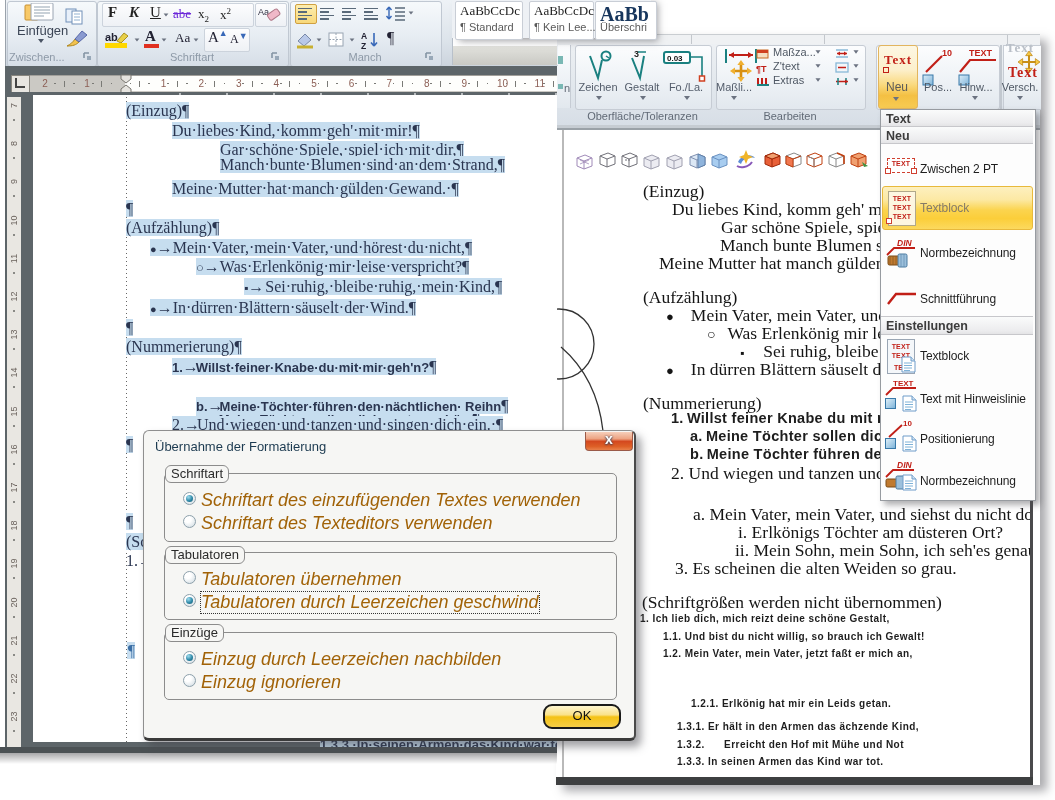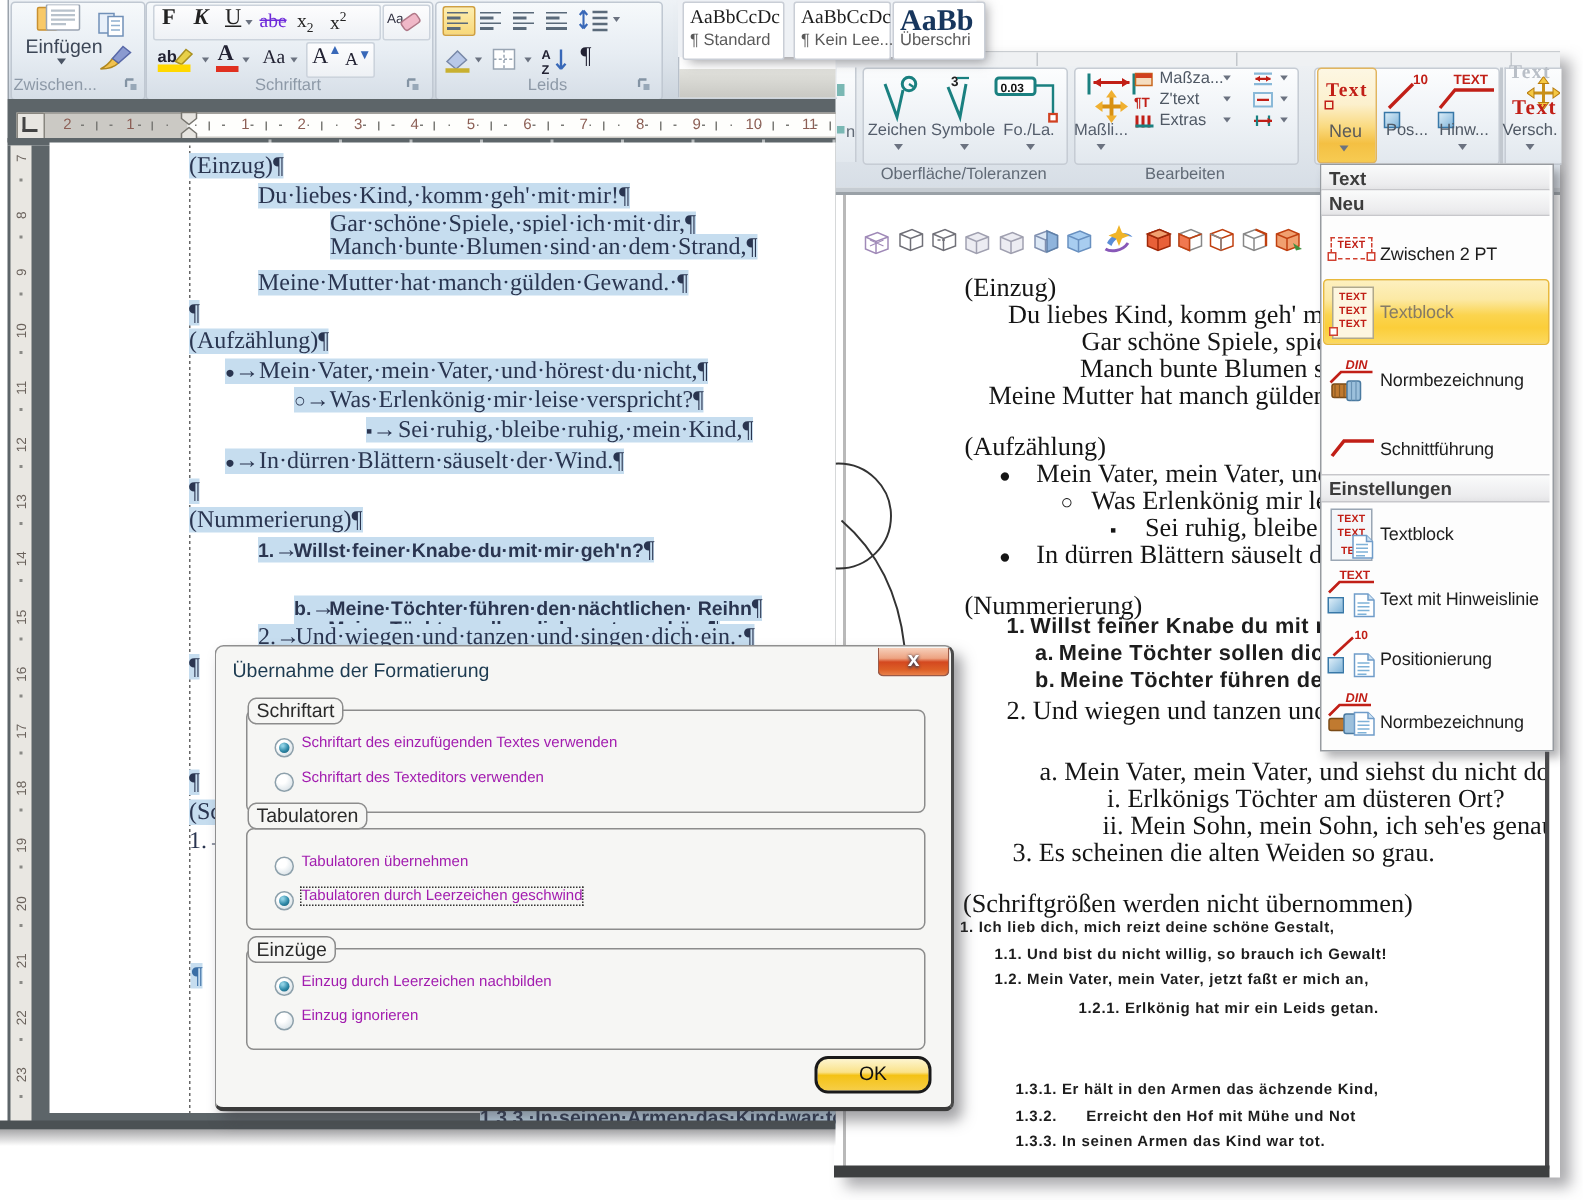--- a/index.html
+++ b/index.html
@@ -17,21 +17,21 @@
 .mh{position:absolute;font-size:12.5px;font-weight:bold;color:#3c3c3c;}
 .rgl{position:absolute;font-size:11px;color:#8d99a7;text-align:center;}
 .cgl{position:absolute;font-size:11px;color:#616a76;text-align:center;}
 .cbl{position:absolute;font-size:11px;color:#545d6b;text-align:center;}
 .arr{position:absolute;width:0;height:0;border-left:3.5px solid transparent;border-right:3.5px solid transparent;border-top:4px solid #6b7280;}
 .dlg-t{font-size:13px;color:#1c3a50;}
 .rad{position:absolute;width:11px;height:11px;border-radius:50%;border:1px solid #8da0ab;
  background:radial-gradient(circle at 35% 30%,#fff 30%,#e2e9ed 70%,#cdd8de);}
 .rad.on::after{content:"";position:absolute;left:2px;top:2px;width:7px;height:7px;border-radius:50%;
  background:radial-gradient(circle at 35% 30%,#8ed0e4 10%,#2f89a8 55%,#17586f);}
-.rlab{position:absolute;font-size:10px;color:#a21caf;white-space:pre;}
+.rlab{position:absolute;font-size:18px;color:#a16207;white-space:pre;font-style:italic;}
 .gtag{position:absolute;font-size:13px;color:#2a2a2a;border:1px solid #8c8c8c;border-radius:6px;
  background:#f6f6f4;padding:0px 5px 1px 5px;white-space:pre;}
 .gbox{position:absolute;border:1px solid #8c8c8c;border-radius:5px;}
 </style></head><body>
 
 <div class="a" style="left:556px;top:34px;width:484px;height:751px;z-index:5;background:#fff;box-shadow:7px 6px 9px rgba(90,90,95,0.5);">
 <div class="a" style="left:0;top:0;width:484px;height:1px;background:#c9cdd1;"></div>
 <div class="a" style="left:0;top:1px;width:484px;height:9px;background:#eff1f3;"></div>
 <div class="a" style="left:135px;top:1px;width:1px;height:9px;background:#c3c7cc;"></div>
 <div class="a" style="left:268px;top:1px;width:1px;height:9px;background:#c3c7cc;"></div>
@@ -49,21 +49,21 @@
       <path d="M8 8 L16 30 L20 12" stroke="#1a8080" stroke-width="2" fill="none"></path>
       <circle cx="24" cy="8" r="4.5" stroke="#1a8080" stroke-width="2" fill="none"></circle>
       <path d="M24 8 l3 2" stroke="#1a8080" stroke-width="1.5" fill="none"></path>
     </svg>
 <div class="cbl" style="left:19px;top:47px;width:46px;">Zeichen</div>
 <svg class="a" style="left:68px;top:14px;" width="36" height="36" viewBox="0 0 36 36">
       <path d="M8 10 L16 30 L20 8" stroke="#1a8080" stroke-width="2" fill="none"></path>
       <text x="10" y="9" font-size="9" font-weight="bold" fill="#222">3</text>
       <path d="M14 4 l8 0" stroke="#1a8080" stroke-width="1.5"></path>
     </svg>
-<div class="cbl" style="left:62px;top:47px;width:48px;">Symbole</div>
+<div class="cbl" style="left:62px;top:47px;width:48px;">Gestalt</div>
 <svg class="a" style="left:106px;top:14px;" width="46" height="40" viewBox="0 0 46 40">
       <rect x="2" y="4" width="26" height="11" rx="2" stroke="#1a8080" stroke-width="2" fill="#fff"></rect>
       <text x="5" y="13" font-size="8" font-weight="bold" fill="#111">0.03</text>
       <path d="M28 9 L40 9 L40 28" stroke="#1a8080" stroke-width="1.6" fill="none"></path>
       <rect x="37.5" y="28" width="5" height="5" fill="#fff" stroke="#d04020" stroke-width="1.5"></rect>
     </svg>
 <div class="cbl" style="left:108px;top:47px;width:44px;">Fo./La.</div>
 <div class="arr" style="left:40px;top:62px;"></div>
 <div class="arr" style="left:84px;top:62px;"></div>
 <div class="arr" style="left:128px;top:62px;"></div>
@@ -273,21 +273,21 @@
 <div class="cc" style="left:126px;top:316px;">b. Meine Töchter führen den nächtlichen Reihn</div>
 <div class="cl" style="left:107px;top:334px;">2. Und wiegen und tanzen und singen dich ein.</div>
 <div class="cl" style="left:129px;top:375px;">a. Mein Vater, mein Vater, und siehst du nicht dort</div>
 <div class="cl" style="left:174px;top:393px;">i. Erlkönigs Töchter am düsteren Ort?</div>
 <div class="cl" style="left:171px;top:411px;">ii. Mein Sohn, mein Sohn, ich seh'es genau:</div>
 <div class="cl" style="left:111px;top:429px;">3. Es scheinen die alten Weiden so grau.</div>
 <div class="cl" style="left:78px;top:463px;">(Schriftgrößen werden nicht übernommen)</div>
 <div class="cd" style="left:76px;top:483px;">1. Ich lieb dich, mich reizt deine schöne Gestalt,</div>
 <div class="cd" style="left:99px;top:501px;">1.1. Und bist du nicht willig, so brauch ich Gewalt!</div>
 <div class="cd" style="left:99px;top:518px;">1.2. Mein Vater, mein Vater, jetzt faßt er mich an,</div>
-<div class="cd" style="left:127px;top:537px;margin-left:28px;">1.2.1. Erlkönig hat mir ein Leids getan.</div>
+<div class="cd" style="left:127px;top:568px;">1.2.1. Erlkönig hat mir ein Leids getan.</div>
 <div class="cd" style="left:113px;top:591px;">1.3.1. Er hält in den Armen das ächzende Kind,</div>
 <div class="cd" style="left:113px;top:609px;">1.3.2.&nbsp;&nbsp;&nbsp;&nbsp;&nbsp;&nbsp;Erreicht den Hof mit Mühe und Not</div>
 <div class="cd" style="left:113px;top:626px;">1.3.3. In seinen Armen das Kind war tot.</div>
 </div>
 </div>
 <div class="a" style="left:880px;top:109px;width:154px;height:390px;z-index:10;background:#fdfdfd;border:1px solid #979ba0;box-shadow:4px 4px 6px rgba(80,80,85,0.45);">
 <div class="a" style="left:0;top:0px;width:152px;height:16px;background:linear-gradient(#fafbfb,#ececee 80%,#e4e4e6);border-bottom:1px solid #c7c7cb;"></div>
 <div class="mh" style="left:5px;top:2px;">Text</div>
 <div class="a" style="left:0;top:17px;width:152px;height:16px;background:linear-gradient(#fafbfb,#ececee 80%,#e4e4e6);border-bottom:1px solid #c7c7cb;"></div>
 <div class="mh" style="left:5px;top:19px;">Neu</div>
@@ -454,21 +454,21 @@
       <rect x="2" y="2" width="14" height="13" fill="#fff" stroke="#98a4b2"></rect>
       <path d="M2 8.5 h14 M9 2 v13" stroke="#98a4b2" stroke-dasharray="2 1.5"></path>
     </svg>
 <div class="arr" style="left:344px;top:38px;transform:scale(.8);"></div>
 <svg class="a" style="left:356px;top:30px;" width="20" height="20" viewBox="0 0 20 20">
       <text x="0" y="9" font-size="8.5" font-weight="bold" fill="#223">A</text>
       <text x="0" y="19" font-size="8.5" font-weight="bold" fill="#223">Z</text>
       <path d="M13 3 v13 M13 16 l-3 -3.5 M13 16 l3 -3.5" stroke="#3868b8" stroke-width="1.6" fill="none"></path>
     </svg>
 <div class="a" style="left:382px;top:29px;font-size:16px;color:#223;font-family:'Liberation Serif',serif;">¶</div>
-<div class="rgl" style="left:285px;top:51px;width:150px;">Leids</div>
+<div class="rgl" style="left:285px;top:51px;width:150px;">Manch</div>
 <svg class="a" style="left:420px;top:52px;" width="10" height="10" viewBox="0 0 10 10">
       <path d="M1 1 h5 M1 1 v5" stroke="#8494a4" stroke-width="1.6"></path>
       <path d="M4 4 h4 v4 h-4 z" fill="#98a8b8"></path>
     </svg>
 <div class="a" style="left:447px;top:0px;width:105px;height:65px;border-left:1px solid #b8c0ca;background:#eef1f5;"></div>
 <div class="a" style="left:448px;top:46px;width:104px;height:19px;background:linear-gradient(#e2e2dd,#c9c9c4);"></div>
 <div class="a" style="left:448px;top:38px;width:104px;height:8px;background:#fff;"></div>
 <div class="a" style="left:0;top:66px;width:552px;height:29px;background:#5d6569;"></div>
 <div class="a" style="left:24px;top:75px;width:528px;height:17px;background:#cbc9c4;border-top:1px solid #a2a09b;border-bottom:1px solid #a2a09b;"></div>
 <div class="a" style="left:120px;top:76px;width:432px;height:15px;background:#fefefc;"></div>
@@ -623,21 +623,21 @@
 <div class="a" style="left:148px;top:21px;font-size:11px;color:#5a5a5a;white-space:nowrap;">Überschri</div>
 </div>
 <div class="a" style="left:143px;top:430px;width:490px;height:307px;z-index:40;background:#f6f6f4;border:1px solid #8f8f8f;border-right:2px solid #4a4a4a;border-bottom:3px solid #3a3a3a;border-radius:6px;box-shadow:5px 6px 9px rgba(70,70,75,0.5);">
 <div class="a dlg-t" style="left:11px;top:8px;">Übernahme der Formatierung</div>
 <div class="a" style="left:441px;top:1px;width:46px;height:18px;border:1px solid #9a5a48;border-top:none;border-radius:0 0 4px 4px;background:linear-gradient(#f6cfba,#eda382 38%,#d4481f 52%,#dd5f26 80%,#e8804a);">
       <div style="text-align:center;font-size:14px;font-weight:bold;color:#fff;margin-top:-1px;text-shadow:0 0 2px #445,0 1px 2px #445;">x</div>
     </div>
 <div class="gbox" style="left:20px;top:42px;width:451px;height:67px;"></div>
 <div class="gtag" style="left:21px;top:34px;">Schriftart</div>
 <div class="gbox" style="left:20px;top:121px;width:451px;height:66px;"></div>
-<div class="gtag" style="left:21px;top:104px;">Tabulatoren</div>
+<div class="gtag" style="left:21px;top:115px;">Tabulatoren</div>
 <div class="gbox" style="left:20px;top:201px;width:451px;height:66px;"></div>
 <div class="gtag" style="left:21px;top:193px;">Einzüge</div>
 <div class="rad on" style="left:39px;top:61px;"></div>
 <div class="rlab" style="left:57px;top:59px;">Schriftart des einzufügenden Textes verwenden</div>
 <div class="rad" style="left:39px;top:84px;"></div>
 <div class="rlab" style="left:57px;top:82px;">Schriftart des Texteditors verwenden</div>
 <div class="rad" style="left:39px;top:140px;"></div>
 <div class="rlab" style="left:57px;top:138px;">Tabulatoren übernehmen</div>
 <div class="rad on" style="left:39px;top:163px;"></div>
 <div class="rlab" style="left:57px;top:161px;outline:1px dotted #333;">Tabulatoren durch Leerzeichen geschwind</div>

